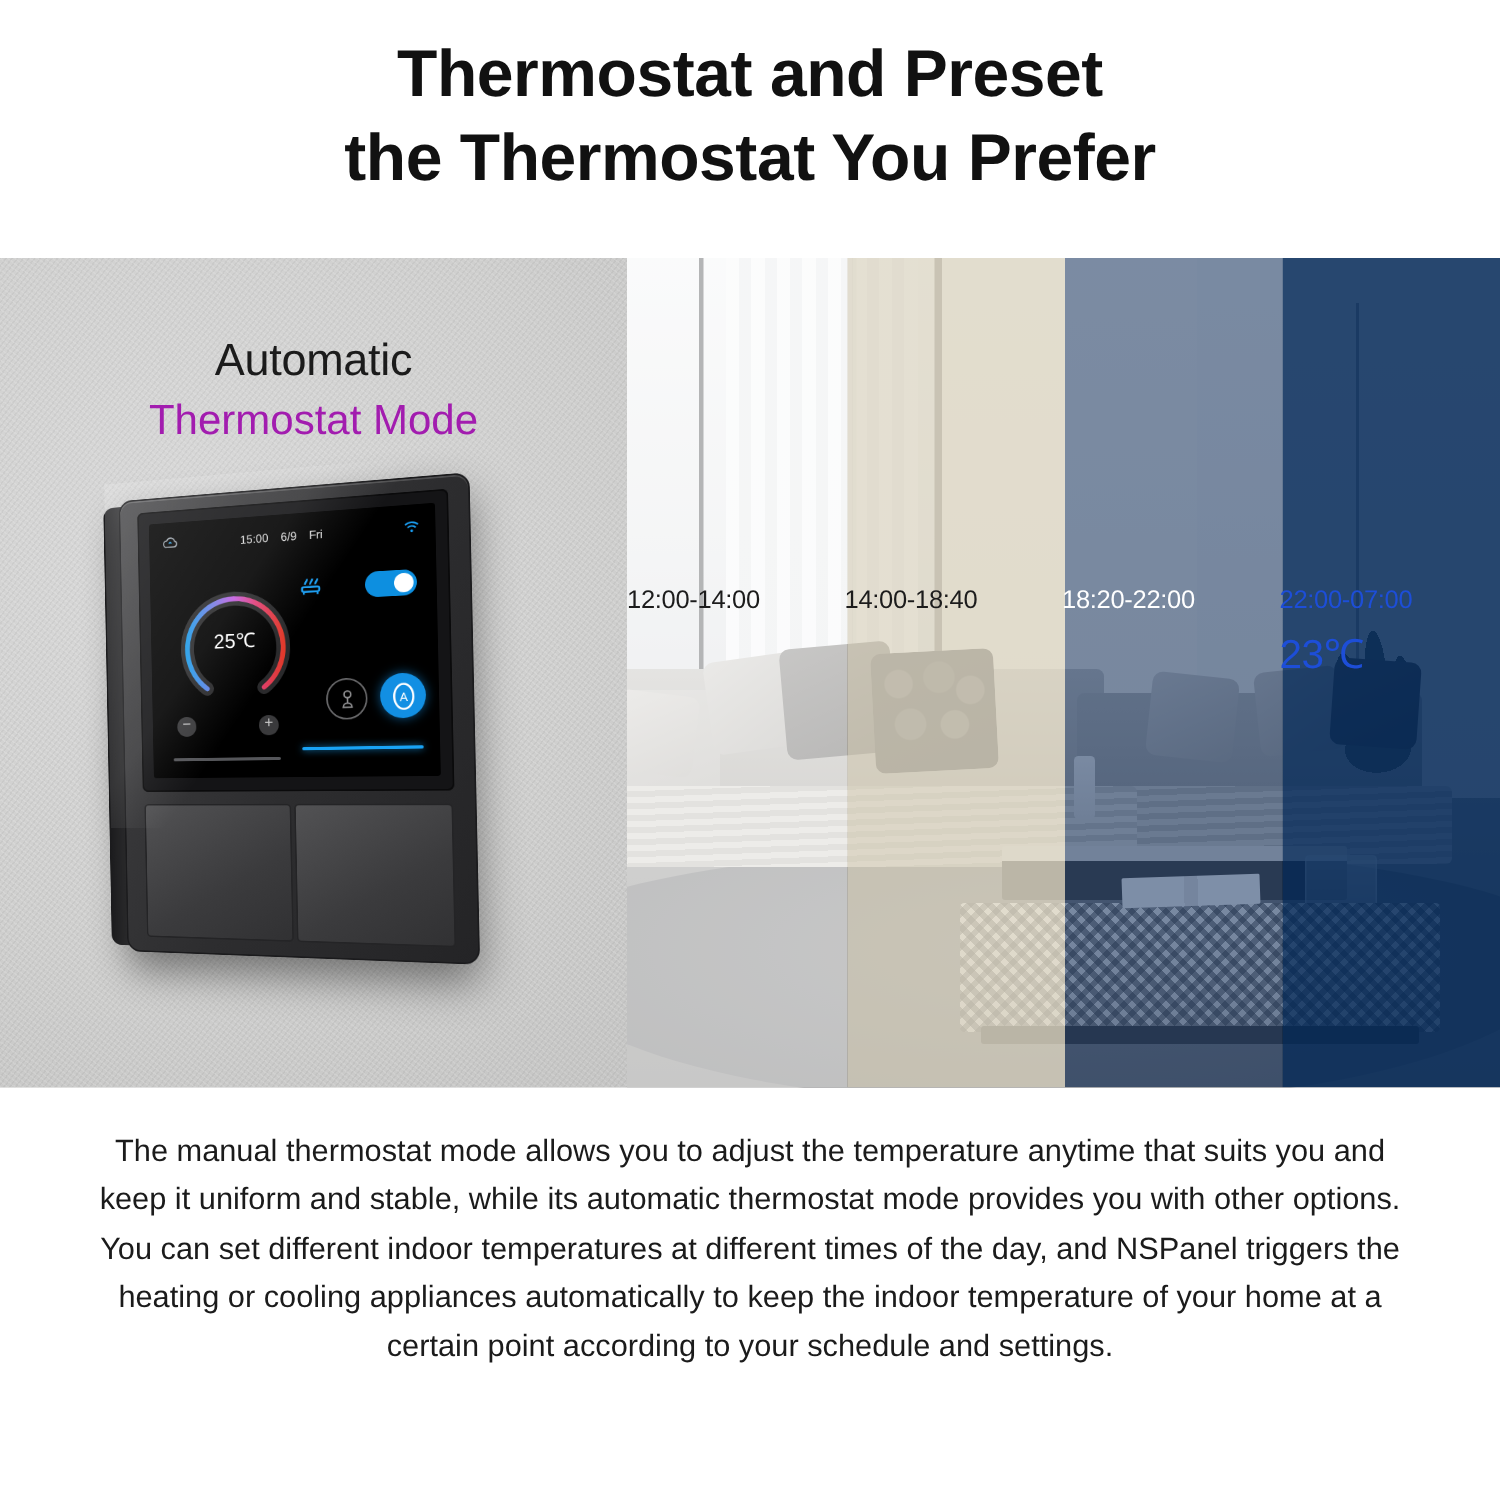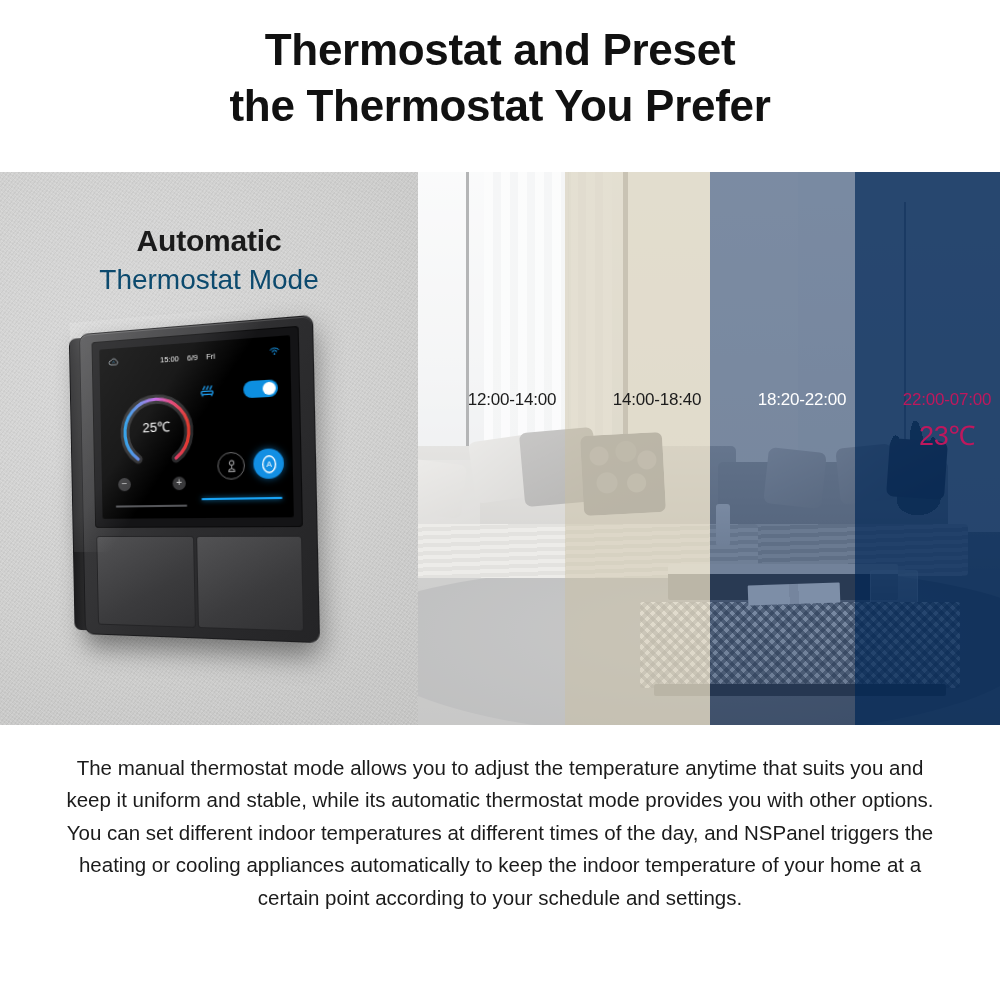--- a/index.html
+++ b/index.html
@@ -33,22 +33,22 @@
     background-image:
       repeating-linear-gradient(37deg, rgba(255,255,255,.16) 0 1px, rgba(0,0,0,0) 1px 3px),
       repeating-linear-gradient(-52deg, rgba(0,0,0,.05) 0 1px, rgba(0,0,0,0) 1px 3px);
     opacity:.75;
   }
 
   .wall-title{
     position:absolute; left:0; top:52px; width:418px; text-align:center;
     color:#1b1b1b; z-index:4;
   }
-  .wall-title .t1{ display:block; font-size:30px; font-weight:700; letter-spacing:-.2px; }
-  .wall-title .t2{ display:block; font-size:28px; font-weight:400; margin-top:6px; color:#0c4a6e; }
+  .wall-title .t1{ display:block; font-size:30px; font-weight:400; letter-spacing:-.2px; }
+  .wall-title .t2{ display:block; font-size:28px; font-weight:400; margin-top:6px; color:#a21caf; }
 
   
   .device{
     position:absolute; left:82px; top:162px; width:228px; height:300px; z-index:5;
     transform: perspective(900px) rotateY(-20deg) rotateZ(-1.2deg);
     transform-origin:left center;
   }
   .device-shadow{
     position:absolute; left:-14px; top:12px; width:250px; height:300px;
     background:radial-gradient(60% 55% at 40% 55%, rgba(0,0,0,.38), rgba(0,0,0,0) 72%);
@@ -259,29 +259,29 @@
 
   
   .bands{ position:absolute; inset:0; }
   .band{ position:absolute; top:0; height:553px; }
   .band-1{ left:0;   width:147px; }
   .band-2{ left:147px; width:145px; }
   .band-3{ left:292px; width:145px; }
   .band-4{ left:437px; width:145px; }
 
   .band-label{
-    position:absolute; width:145px; text-align:center; z-index:6;padding-left:43px;
+    position:absolute; width:145px; z-index:6;
   }
   .band-label .time{ display:block; font-size:17px; letter-spacing:-.2px; }
   .band-label .temp{ display:block; font-size:27px; margin-top:6px; letter-spacing:-.3px; }
 
   .bl-1{ left:418px; top:218px; } .bl-1 .time,.bl-1 .temp{ color:#1c1c1c; }
   .bl-2{ left:563px; top:218px; } .bl-2 .time,.bl-2 .temp{ color:#1c1c1c; }
   .bl-3{ left:708px; top:218px; } .bl-3 .time,.bl-3 .temp{ color:#ffffff; }
-  .bl-4{ left:853px; top:218px; } .bl-4 .time,.bl-4 .temp{ color:#be185d; }
+  .bl-4{ left:853px; top:218px; } .bl-4 .time,.bl-4 .temp{ color:#1d4ed8; }
 
   
   .para{
     position:absolute; left:60px; top:752px; width:880px;
     text-align:center; font-size:20.5px; line-height:1.58; color:#1b1b1b;
   }
 </style>
 </head>
 <body>
 

